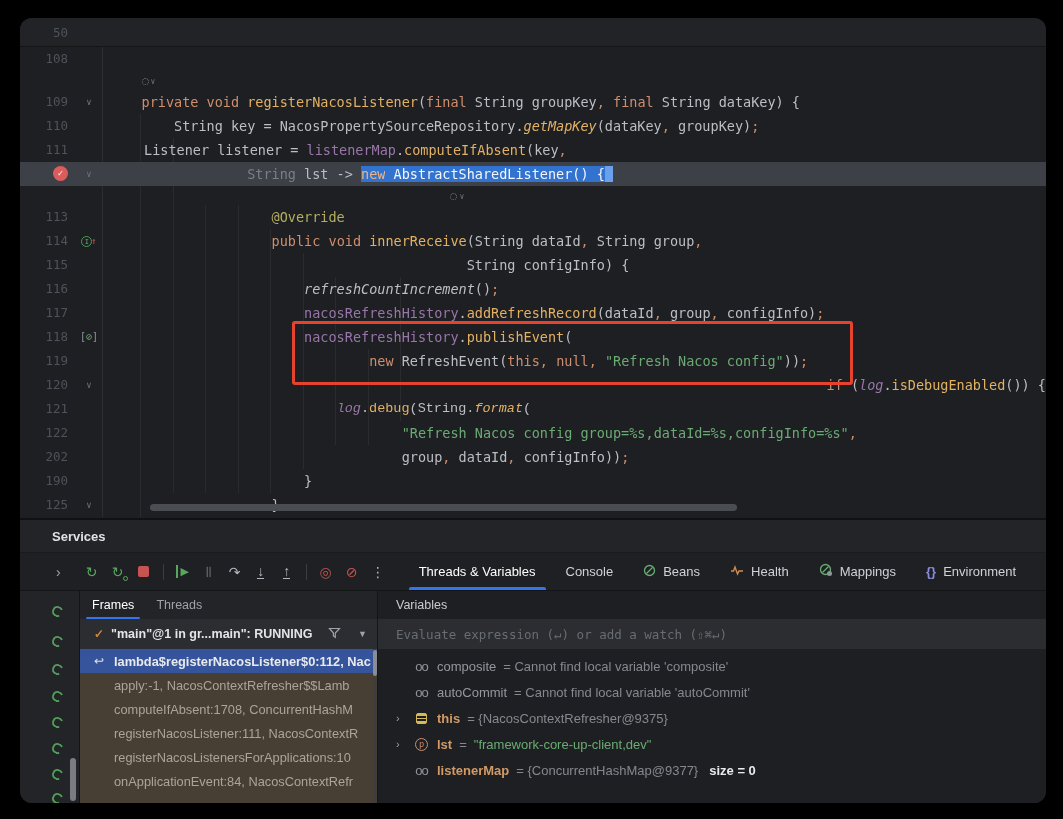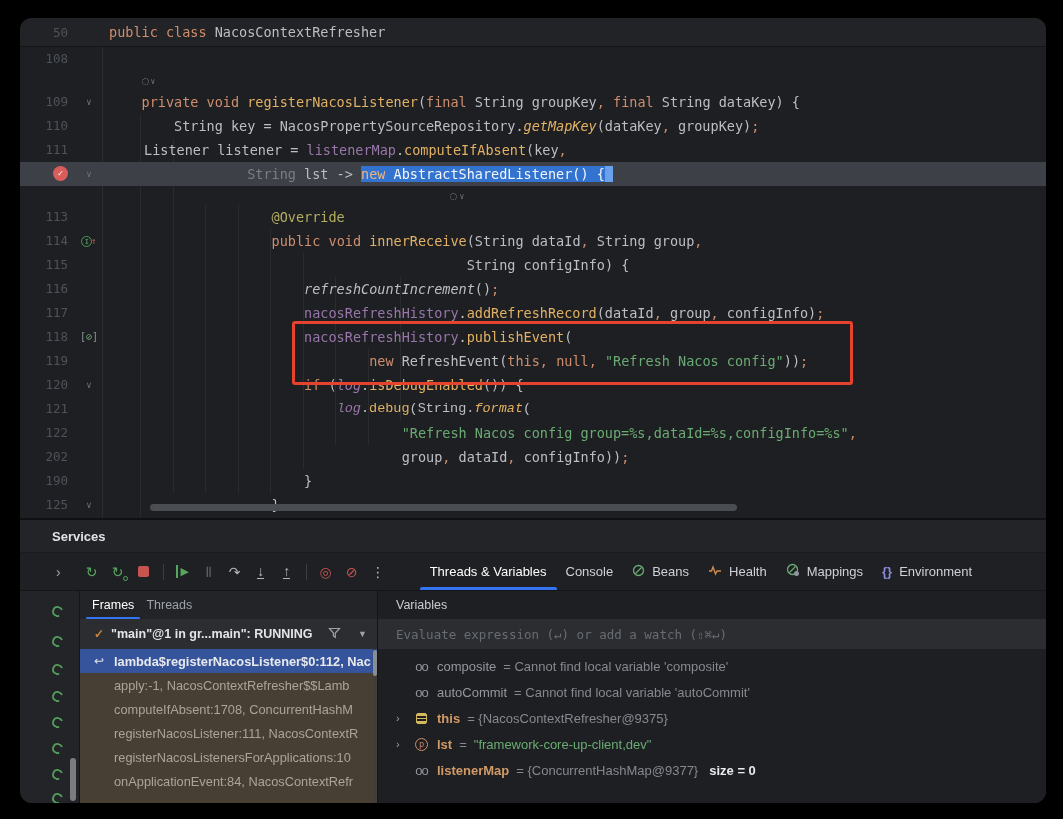--- a/index.html
+++ b/index.html
@@ -51,35 +51,35 @@
     padding-left:36px;background:#1f2023}
   .tbi{display:inline-flex;align-items:center;justify-content:center;width:26px;height:24px;
     font-size:14px;position:relative;border-radius:4px}
   .tb-green{color:#58a75f}.tb-red{color:#c75450}.tb-gray{color:#b3b7bf}.tb-dim{color:#5a5f66}
   .tb-sep{width:1px;height:16px;background:#3a3d42;margin:0 6px}
   .tb-underline{border-bottom:1.5px solid currentColor;line-height:13px;display:inline-block}
   .tb-badge{position:absolute;right:3px;bottom:3px;width:5px;height:5px;border:1px solid #58a75f;border-radius:50%}
   .stop-sq{width:11px;height:11px;background:#c75450;border-radius:2px}
   .resume-bar{border-left:2px solid #58a75f;padding-left:2px;font-size:11px}
   .chev-expand{color:#9da2ab;font-size:14px;margin-right:18px}
-  .tabs{display:flex;align-items:center;gap:19px;margin-left:39px;font-size:13px;color:#ced1d7;height:100%}
+  .tabs{display:flex;align-items:center;gap:30px;margin-left:28px;font-size:13px;color:#ced1d7;height:100%}
   .tab{display:flex;align-items:center;gap:7px;height:100%;position:relative;white-space:nowrap}
   .tab.active{color:#fff}
   .tab.active:after{content:"";position:absolute;left:-10px;right:-10px;bottom:0;height:3px;
     background:#3574f0;border-radius:2px 2px 0 0}
   .env-braces{color:#8c8cdf;font-size:13px;font-weight:bold}
 
   .content{display:flex;height:214px}
   .leftstrip{width:60px;flex:none;position:relative;border-right:1px solid #141517}
   .arc{position:absolute;left:32px;width:11px;height:11px;border:2px solid #549c5c;
     border-right-color:transparent;border-radius:50%;transform:rotate(25deg)}
   .strip-thumb{position:absolute;right:3px;top:167px;width:6px;height:43px;background:#797c81;border-radius:3px}
 
   .frames{width:298px;flex:none;border-right:1px solid #141517;display:flex;flex-direction:column;position:relative}
-  .subtabs{height:28px;display:flex;align-items:flex-end;gap:12px;padding-left:12px;font-size:12.5px;color:#9da2ab}
+  .subtabs{height:28px;display:flex;align-items:flex-end;gap:22px;padding-left:12px;font-size:12.5px;color:#9da2ab}
   .subtab{position:relative;height:100%;display:flex;align-items:center}
   .subtab.active{color:#fff}
   .subtab.active:after{content:"";position:absolute;left:-6px;right:-6px;bottom:0;height:2.5px;
     background:#3574f0;border-radius:2px}
   .thread-row{height:30px;background:#2b2d30;display:flex;align-items:center;
     padding:0 10px 0 14px;font-size:12.5px;font-weight:600;color:#e3e5e9;gap:7px}
   .thread-check{color:#cb8742;font-size:12px}
   .thread-filter{margin-left:auto}
   .thread-chev{color:#9da2ab;font-size:9px;margin-left:10px}
   .framelist{flex:1;overflow:hidden;background:#473f33;position:relative}
@@ -123,36 +123,36 @@
     <div class="guide" style="left:153px;top:120px;height:355px"></div>
     <div class="guide" style="left:185px;top:187px;height:288px"></div>
     <div class="guide" style="left:218px;top:187px;height:288px"></div>
     <div class="guide" style="left:250px;top:211px;height:264px"></div>
     <div class="guide" style="left:283px;top:235px;height:216px"></div>
     <div class="guide" style="left:315px;top:259px;height:168px"></div>
     <div class="guide" style="left:348px;top:331px;height:96px"></div>
     <div class="guide" style="left:380px;top:259px;height:144px"></div>
 
     <div id="editor-lines">
-        <div class="code-line sticky"><span class="gutter">50</span><span class="gicon"></span><span class="codetext"><span class="t-k">public</span><span class="t-p"> </span><span class="t-k">class</span><span class="t-p"> NacosContextRefresher</span></span></div>
+        <div class="code-line sticky"><span class="gutter">50</span><span class="gicon"></span></div>
         <div class="code-line"><span class="gutter">108</span><span class="gicon"></span><span class="codetext"></span></div>
         <div class="code-line inlay"><span class="gutter"></span><span class="gicon"></span><span class="codetext" style="padding-left: 38.52px;"><span class="gearicon"></span><span class="inlay-chev">∨</span></span></div>
         <div class="code-line"><span class="gutter">109</span><span class="gicon"><span class="fold">∨</span></span><span class="codetext" style="padding-left: 38.52px;"><span class="t-k">private</span><span class="t-p"> </span><span class="t-k">void</span><span class="t-p"> </span><span class="t-m">registerNacosListener</span><span class="t-p">(</span><span class="t-k">final</span><span class="t-p"> String groupKey</span><span class="t-k">,</span><span class="t-p"> </span><span class="t-k">final</span><span class="t-p"> String dataKey</span><span class="t-p">) {</span></span></div>
         <div class="code-line"><span class="gutter">110</span><span class="gicon"></span><span class="codetext" style="padding-left: 71.04px;"><span class="t-p">String key = NacosPropertySourceRepository.</span><span class="t-mi">getMapKey</span><span class="t-p">(dataKey</span><span class="t-k">,</span><span class="t-p"> groupKey)</span><span class="t-k">;</span></span></div>
         <div class="code-line"><span class="gutter">111</span><span class="gicon"></span><span class="codetext" style="padding-left: 41px;"><span class="t-p">Listener listener = </span><span class="t-f">listenerMap</span><span class="t-p">.</span><span class="t-m">computeIfAbsent</span><span class="t-p">(key</span><span class="t-k">,</span></span></div>
         <div class="code-line hl"><span class="gutter"><span class="bp">✓</span></span><span class="gicon"><span class="fold">∨</span></span><span class="codetext" style="padding-left: 144.21px;"><span class="t-h">String </span><span class="t-p">lst -&gt; </span><span class="t-ks">new</span><span class="t-ps"> AbstractSharedListener() {</span><span class="t-caret"> </span></span></div>
         <div class="code-line inlay"><span class="gutter"></span><span class="gicon"></span><span class="codetext" style="padding-left: 347.46px;"><span class="gearicon"></span><span class="inlay-chev">∨</span></span></div>
         <div class="code-line"><span class="gutter">113</span><span class="gicon"></span><span class="codetext" style="padding-left: 168.6px;"><span class="t-a">@Override</span></span></div>
         <div class="code-line"><span class="gutter">114</span><span class="gicon"><span class="ovr-circle">I</span><span class="ovr-arrow">↑</span></span><span class="codetext" style="padding-left: 168.6px;"><span class="t-k">public</span><span class="t-p"> </span><span class="t-k">void</span><span class="t-p"> </span><span class="t-m">innerReceive</span><span class="t-p">(String dataId</span><span class="t-k">,</span><span class="t-p"> String group</span><span class="t-k">,</span></span></div>
         <div class="code-line"><span class="gutter">115</span><span class="gicon"></span><span class="codetext" style="padding-left: 363.72px;"><span class="t-p">String configInfo) {</span></span></div>
         <div class="code-line"><span class="gutter">116</span><span class="gicon"></span><span class="codetext" style="padding-left: 201.12px;"><span class="t-gi">refreshCountIncrement</span><span class="t-p">()</span><span class="t-k">;</span></span></div>
         <div class="code-line"><span class="gutter">117</span><span class="gicon"></span><span class="codetext" style="padding-left: 201.12px;"><span class="t-fu">nacosRefreshHistory</span><span class="t-p">.</span><span class="t-m">addRefreshRecord</span><span class="t-p">(dataId</span><span class="t-k">,</span><span class="t-p"> group</span><span class="t-k">,</span><span class="t-p"> configInfo)</span><span class="t-k">;</span></span></div>
         <div class="code-line"><span class="gutter">118</span><span class="gicon"><span class="pub-br">[</span><span class="pub-bean">⊘</span><span class="pub-br">]</span></span><span class="codetext" style="padding-left: 201.12px;"><span class="t-f">nacosRefreshHistory</span><span class="t-p">.</span><span class="t-m">publishEvent</span><span class="t-p">(</span></span></div>
         <div class="code-line"><span class="gutter">119</span><span class="gicon"></span><span class="codetext" style="padding-left: 266.16px;"><span class="t-k">new</span><span class="t-p"> RefreshEvent(</span><span class="t-k">this</span><span class="t-k">,</span><span class="t-p"> </span><span class="t-k">null</span><span class="t-k">,</span><span class="t-p"> </span><span class="t-s">"Refresh Nacos config"</span><span class="t-p">))</span><span class="t-k">;</span></span></div>
-        <div class="code-line"><span class="gutter">120</span><span class="gicon"><span class="fold">∨</span></span><span class="codetext" style="padding-left: 201.12px;"><span class="t-k">if</span><span class="t-p"> (</span><span class="t-fi">log</span><span class="t-p">.</span><span class="t-m">isDebugEnabled</span><span class="t-p">()) {</span></span></div>
+        <div class="code-line"><span class="gutter">120</span><span class="gicon"><span class="fold">∨</span></span><span class="codetext" style="padding-left: 201.12px; text-align: right;"><span class="t-k">if</span><span class="t-p"> (</span><span class="t-fi">log</span><span class="t-p">.</span><span class="t-m">isDebugEnabled</span><span class="t-p">()) {</span></span></div>
         <div class="code-line"><span class="gutter">121</span><span class="gicon"></span><span class="codetext" style="padding-left: 233.64px; font-family: Liberation Mono, monospace;"><span class="t-fi">log</span><span class="t-p">.</span><span class="t-m">debug</span><span class="t-p">(String.</span><span class="t-mi">format</span><span class="t-p">(</span></span></div>
         <div class="code-line"><span class="gutter">122</span><span class="gicon"></span><span class="codetext" style="padding-left: 298.68px;"><span class="t-s">"Refresh Nacos config group=%s,dataId=%s,configInfo=%s"</span><span class="t-k">,</span></span></div>
         <div class="code-line"><span class="gutter">202</span><span class="gicon"></span><span class="codetext" style="padding-left: 298.68px;"><span class="t-p">group</span><span class="t-k">,</span><span class="t-p"> dataId</span><span class="t-k">,</span><span class="t-p"> configInfo))</span><span class="t-k">;</span></span></div>
         <div class="code-line"><span class="gutter">190</span><span class="gicon"></span><span class="codetext" style="padding-left: 201.12px;"><span class="t-p">}</span></span></div>
         <div class="code-line"><span class="gutter">125</span><span class="gicon"><span class="fold">∨</span></span><span class="codetext" style="padding-left: 168.6px;"><span class="t-p">}</span></span></div>
       </div>
 
     <div class="red-annotation"></div>
     <div class="hscroll"></div>
   </div>

